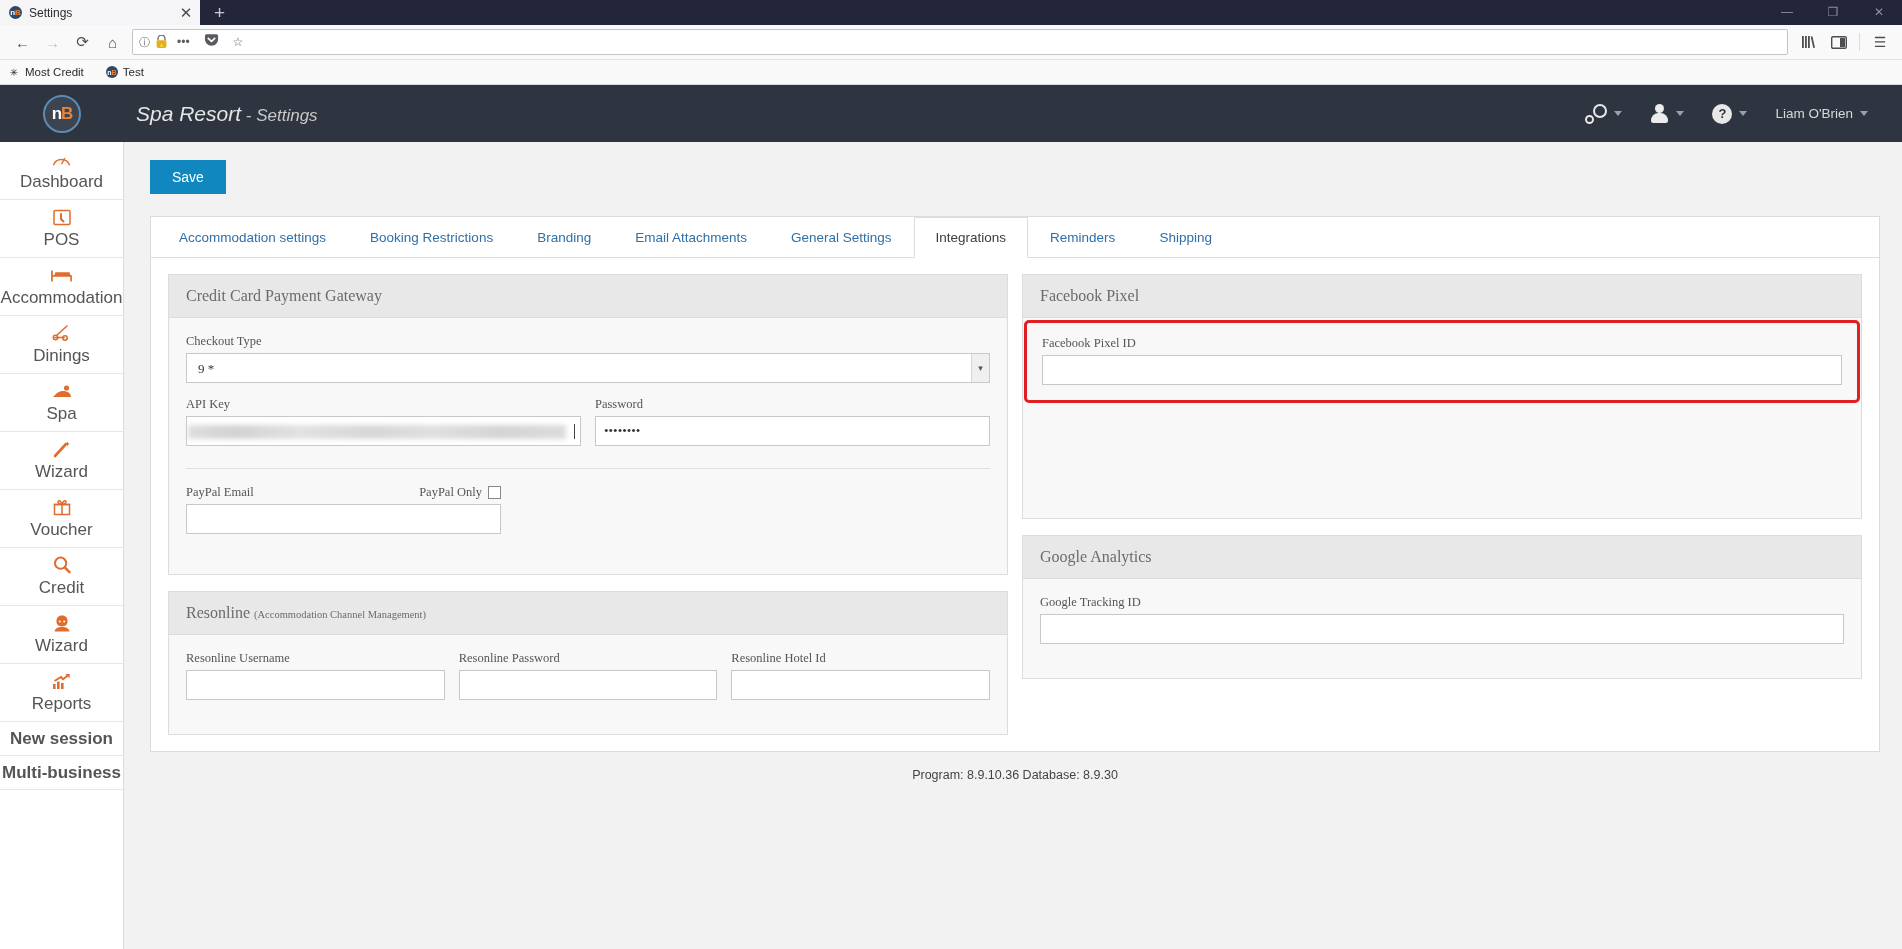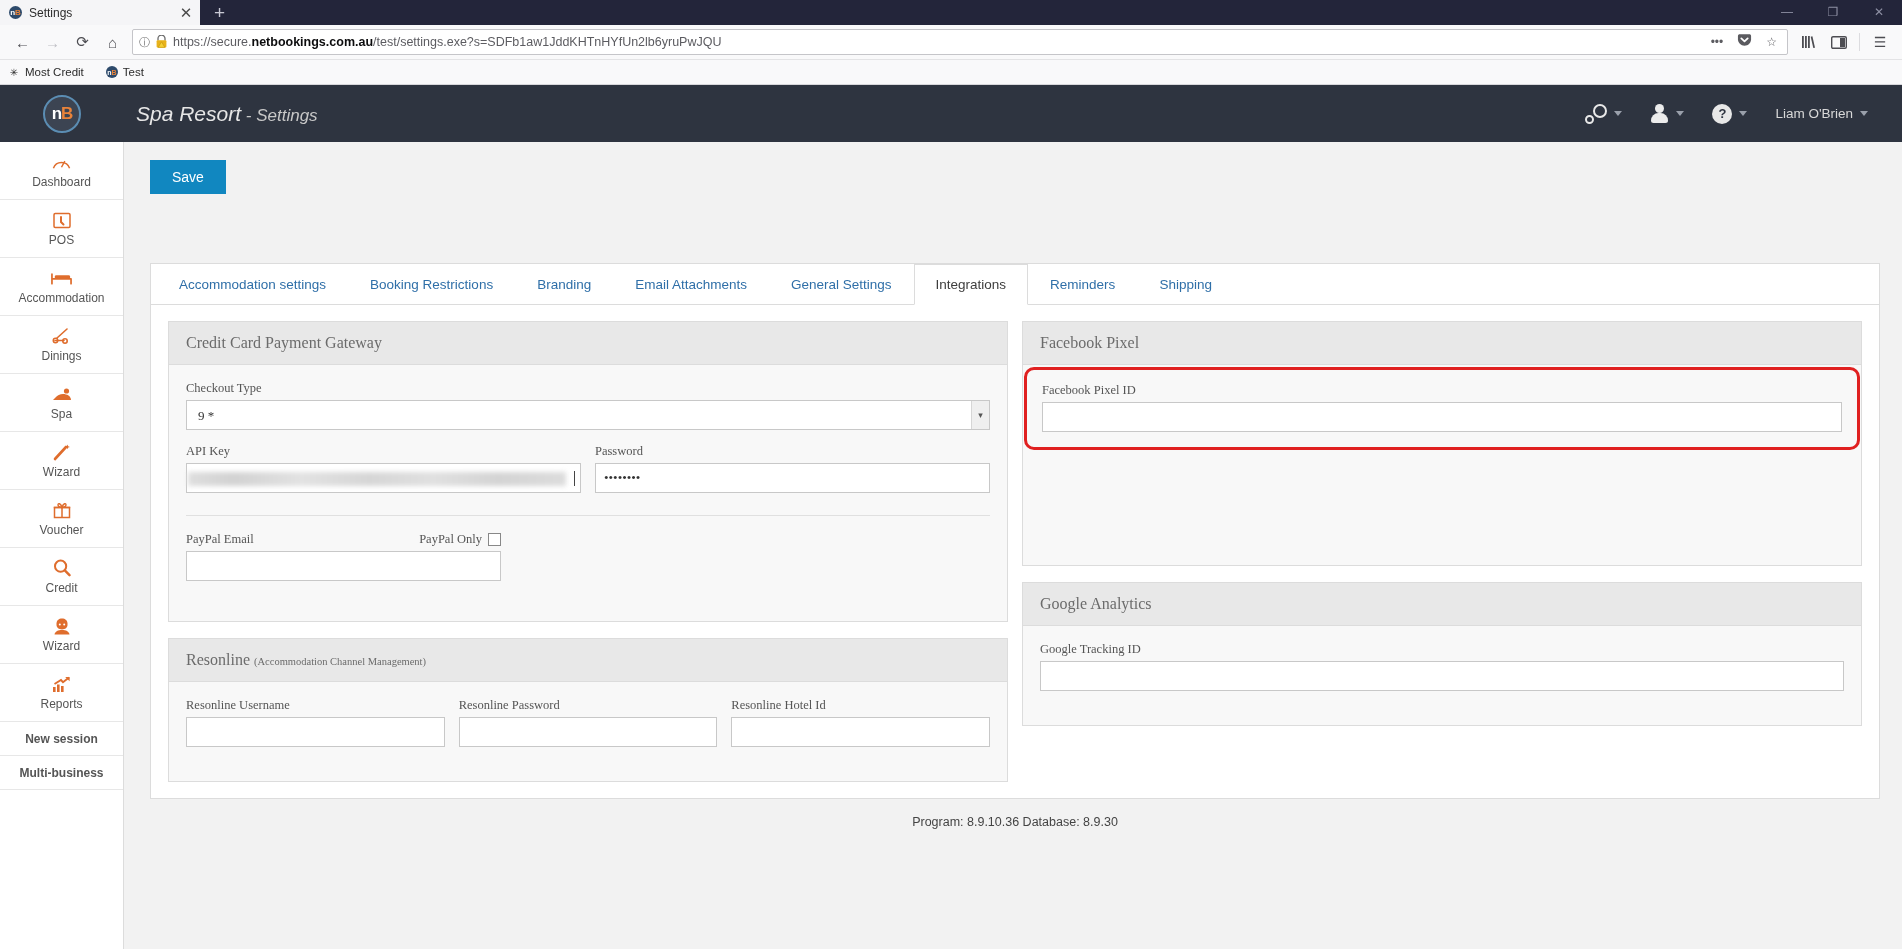--- a/index.html
+++ b/index.html
@@ -117,32 +117,32 @@
   .sidebar {
     width: 124px; background: #fff; border-right: 1px solid #dcdcdc; flex: none;
     display: flex; flex-direction: column; overflow: hidden;
   }
   .side-item {
     height: 58px; border-bottom: 1px solid #e7e7e7; display: flex; flex-direction: column;
     align-items: center; justify-content: center; gap: 3px; flex: none;
   }
   .side-ico { height: 20px; display: flex; align-items: center; justify-content: center;
     font-size: 17px; color: #df6d2d; line-height: 1; }
-  .side-label { font-size: 12px; color: #555; text-align: left; }
+  .side-label { font-size: 17px; color: #555; text-align: left; }
   .side-item.plain { height: 34px; font-weight: bold; }
 
   .content { flex: 1; display: flex; flex-direction: column; background: #f2f2f2; overflow: hidden; }
   .content-inner { flex: 1; padding: 18px 22px 0 26px; overflow: hidden; }
 
   .save-btn {
     background: #1187c0; color: #fff; border: none; font-size: 14px;
     padding: 9px 22px; cursor: pointer; font-family: inherit; margin-bottom: 22px;
   }
 
-  .panel-card { background: #fff; border: 1px solid #dcdcdc; margin-top: 47px; }
+  .panel-card { background: #fff; border: 1px solid #dcdcdc; }
 
   .tabbar {
     display: flex; border-bottom: 1px solid #dcdcdc; background: #fff;
     padding-left: 6px; align-items: flex-end;
   }
   .tabitem {
     padding: 12px 21px; font-size: 13.5px; color: #2f6fa8; cursor: pointer;
     border: 1px solid transparent; margin-bottom: -1px; white-space: nowrap;
   }
   .tabitem.active {
@@ -184,21 +184,21 @@
   .caret-bar { width: 1px; height: 15px; background: #444; margin-right: 2px; }
 
   .row2 { display: flex; gap: 14px; }
   .hr-sep { border-top: 1px solid #e0e0e0; margin: 22px 0 16px 0; }
 
   .pp-head { display: flex; align-items: flex-start; width: 315px; }
   .pp-only { margin-left: auto; display: flex; align-items: center; gap: 6px; font-size: 12.5px; color: #555; }
   .cbox { width: 13px; height: 13px; border: 1px solid #888; background: #fff; display: inline-block; }
 
   .fb-highlight {
-    border: 3px solid #e02020; border-radius: 10px; padding: 13px 15px 15px 15px;
+    border: 3px solid #e02020; border-radius: 5px; padding: 13px 15px 15px 15px;
     margin: -1px -2px 0 -2px;
   }
 
   .footer { flex: none; text-align: center; font-size: 12.5px; color: #444; padding: 16px 0 20px 0; }
 
   .spacer-tall { height: 112px; }
 </style>
 </head>
 <body>
 
@@ -228,21 +228,20 @@
     <span class="navbtn">⌂</span>
     <div class="urlbar">
       <span class="ident">ⓘ</span>
       <span class="lock">
         <svg width="11" height="13" viewBox="0 0 11 13">
             <path d="M2 5.5V3.6a3.5 3.5 0 017 0V5.5" fill="none" stroke="#6b6b6b" stroke-width="1.3"></path>
             <rect x="0.6" y="5.3" width="9.8" height="7.2" rx="1" fill="#e8b21a"></rect>
             <path d="M5.5 6.8l3.4 5.6H2.1z" fill="#f5d033" stroke="#c99a10" stroke-width="0.7"></path>
           </svg>
       </span>
-      <span class="url-text"><span>https://secure.</span><b>netbookings.com.au</b><span>/test/settings.exe?s=SDFb1aw1JddKHTnHYfUn2lb6yruPwJQU</span></span>
       <span class="uicon">•••</span>
       <span class="uicon">
         <svg width="15" height="15" viewBox="0 0 16 16">
             <path d="M1 3.2C1 2 1.8 1.3 3 1.3h10c1.2 0 2 .7 2 1.9v3.4c0 3.9-3.1 6.9-7 6.9S1 10.4 1 6.6z" fill="#5a5a5f"></path>
             <path d="M4.6 5.8L8 9l3.4-3.2" fill="none" stroke="#fff" stroke-width="1.9" stroke-linecap="round" stroke-linejoin="round"></path>
           </svg>
       </span>
       <span class="uicon">☆</span>
     </div>
     <div class="toolicons">

